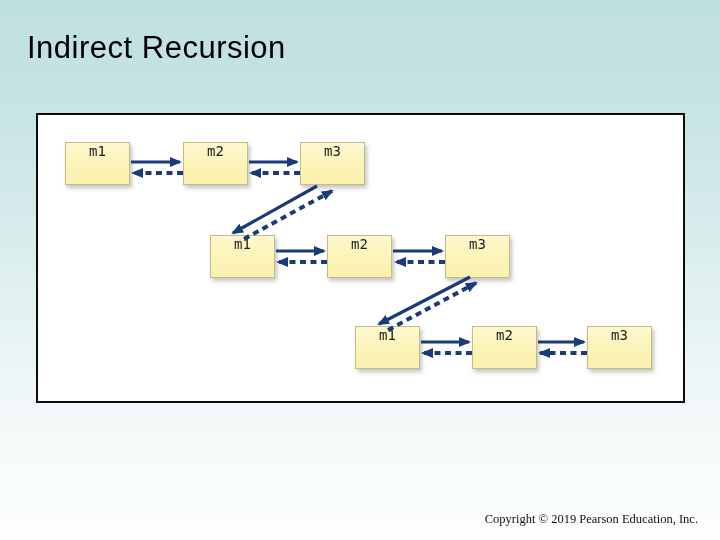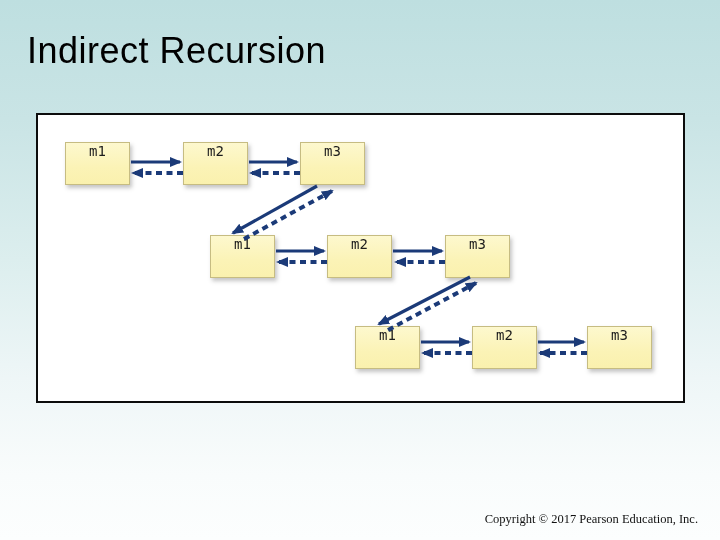--- a/index.html
+++ b/index.html
@@ -3,21 +3,21 @@
 <meta charset="utf-8">
 <style>
   html,body{margin:0;padding:0;}
   body{
     width:720px;height:540px;position:relative;overflow:hidden;
     background:linear-gradient(180deg,#bedfe0 0%,#c9e4e5 22%,#dceeee 48%,#eef6f7 70%,#f9fcfc 88%,#fcfefe 100%);
     font-family:"Liberation Sans",sans-serif;
   }
   .title{
     position:absolute;left:27px;top:30px;
-    font-size:36px;font-weight:400;color:#000;letter-spacing:0.5px;
+    font-size:31px;font-weight:400;color:#000;letter-spacing:0.5px;
     white-space:nowrap;
   }
   .panel{
     position:absolute;left:36px;top:113px;width:649px;height:290px;
     box-sizing:border-box;background:#ffffff;border:2px solid #0c0c0c;
   }
   .panel-inner{position:absolute;left:0;top:0;width:645px;height:286px;}
   .arrow-layer{position:absolute;left:0;top:0;pointer-events:none;z-index:2;}
   .mbox{
     position:absolute;width:65px;height:43px;box-sizing:border-box;z-index:1;
@@ -96,13 +96,13 @@
       <line x1="350" y1="215" x2="438" y2="168" stroke="#1b3a78" stroke-width="4" stroke-dasharray="6 4.5" marker-end="url(#ah)"></line>
 
       <line x1="383" y1="227" x2="431" y2="227" stroke="#1b3a78" stroke-width="3" marker-end="url(#ah)"></line>
       <line x1="434" y1="238" x2="385" y2="238" stroke="#1b3a78" stroke-width="4" stroke-dasharray="6 4.5" marker-end="url(#ah)"></line>
       <line x1="500" y1="227" x2="546" y2="227" stroke="#1b3a78" stroke-width="3" marker-end="url(#ah)"></line>
       <line x1="549" y1="238" x2="502" y2="238" stroke="#1b3a78" stroke-width="4" stroke-dasharray="6 4.5" marker-end="url(#ah)"></line>
     </svg>
   </div>
 </div>
 
-<div class="copyright">Copyright © 2017 Pearson Education, Inc.</div>
+<div class="copyright">Copyright © 2019 Pearson Education, Inc.</div>
 
 </body></html>

